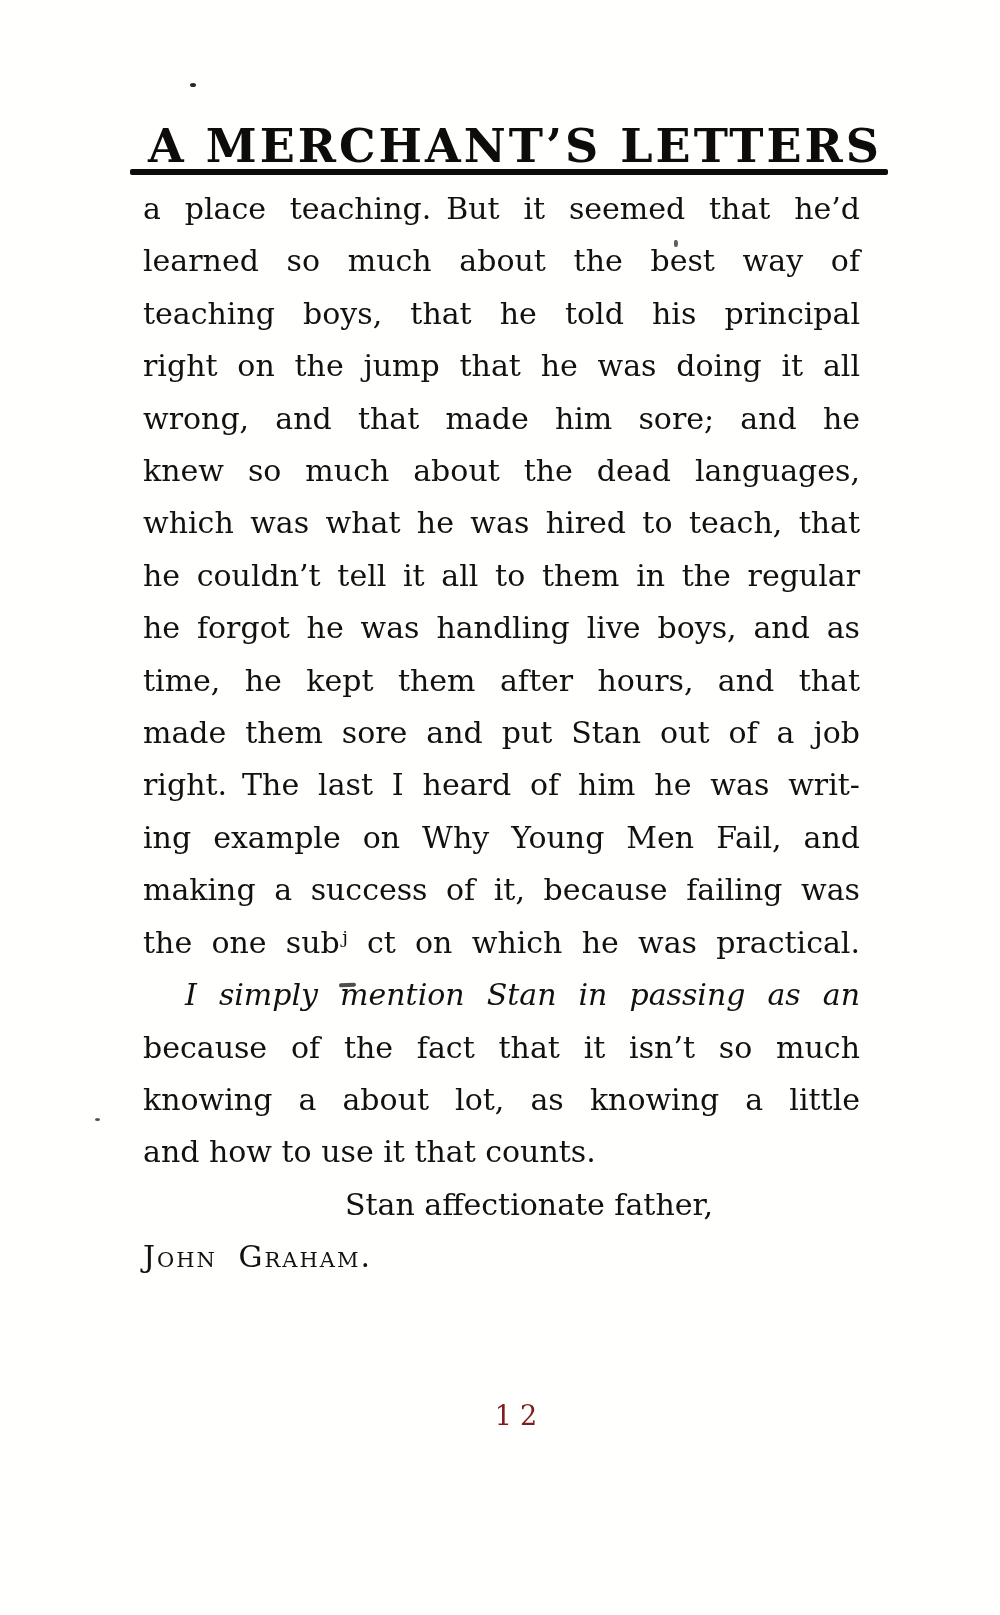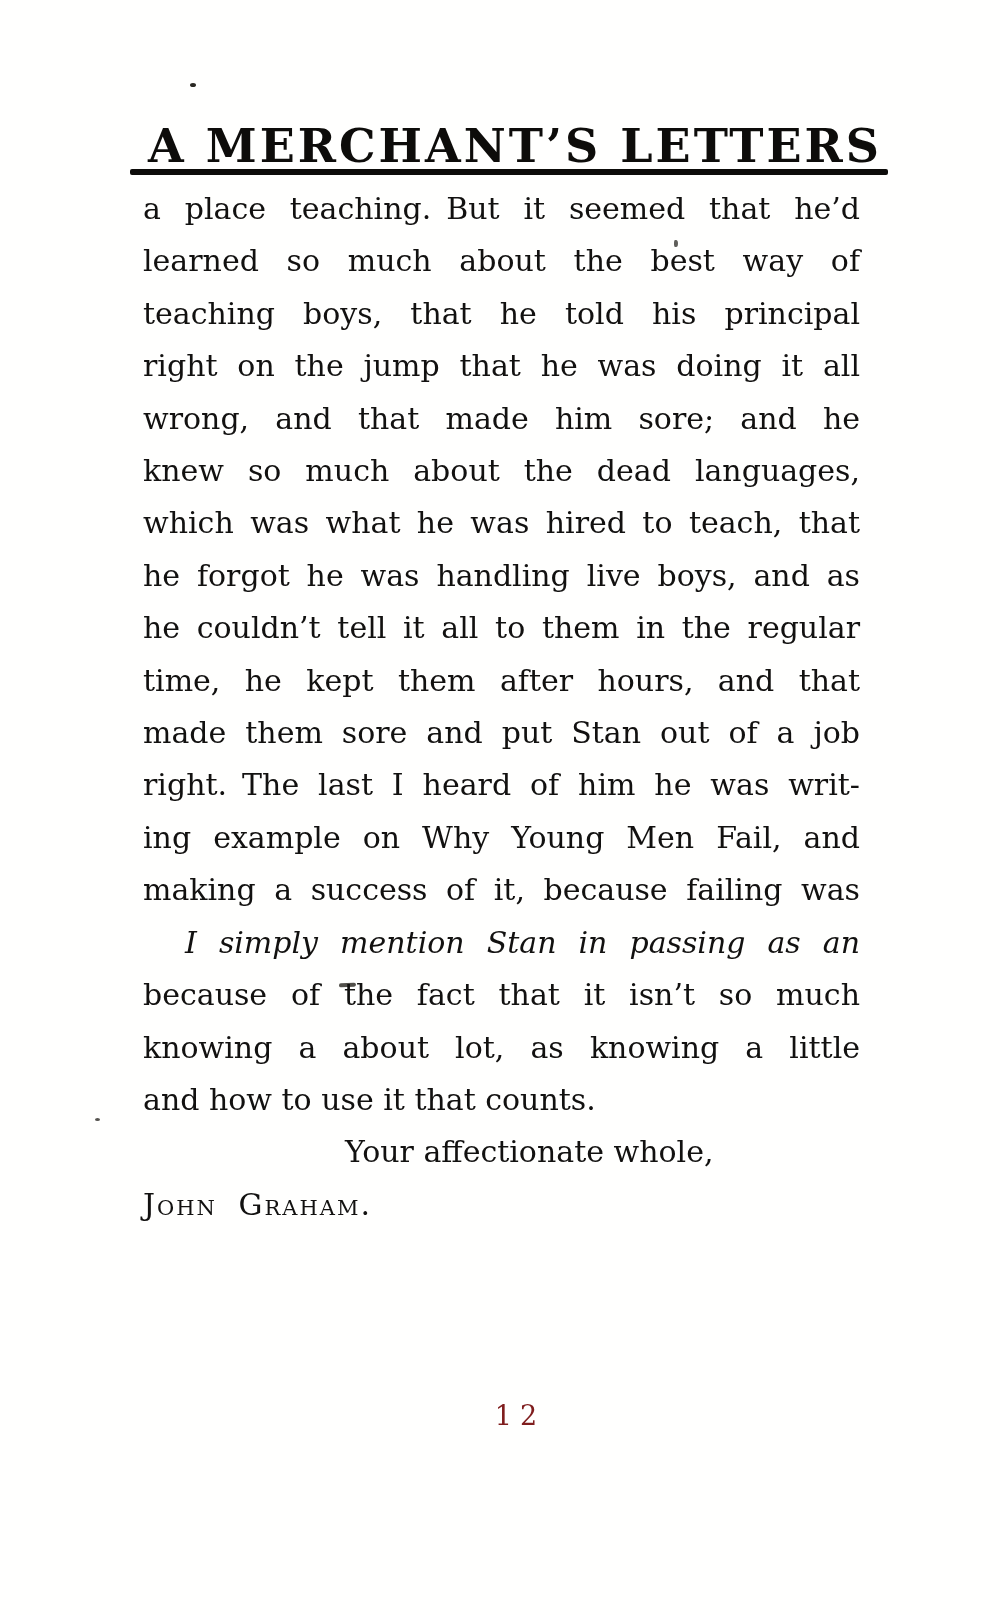--- a/index.html
+++ b/index.html
@@ -120,30 +120,31 @@
   <div class="header-rule"></div>
 
   <div class="letter-body">
     <div class="line">a place teaching. But it seemed that he’d</div>
     <div class="line">learned so much about the best way of</div>
     <div class="line">teaching boys, that he told his principal</div>
     <div class="line">right on the jump that he was doing it all</div>
     <div class="line">wrong, and that made him sore; and he</div>
     <div class="line">knew so much about the dead languages,</div>
     <div class="line">which was what he was hired to teach, that</div>
+    <div class="line">he couldn’t tell it all to them in the regular</div>
     <div class="line">he forgot he was handling live boys, and as</div>
-    <div class="line">he couldn’t tell it all to them in the regular</div>
     <div class="line">time, he kept them after hours, and that</div>
     <div class="line">made them sore and put Stan out of a job</div>
     <div class="line">right. The last I heard of him he was writ-</div>
     <div class="line">ing example on Why Young Men Fail, and</div>
     <div class="line">making a success of it, because failing was</div>
+    <div class="line">the one subʲ ct on which he was practical.</div>
     <div class="line indent">I simply mention Stan in passing as an</div>
     <div class="line">because of the fact that it isn’t so much</div>
     <div class="line">knowing a about lot, as knowing a little</div>
     <div class="line no-just">and how to use it that counts.</div>
-    <div class="line no-just closing">Your affectionate whole,</div>
+    <div class="line no-just closing">Stan affectionate father,</div>
     <div class="line no-just signature">John Graham.</div>
   </div>
 
   <div class="page-number">12</div>
 
 </div>
 
 </body></html>

